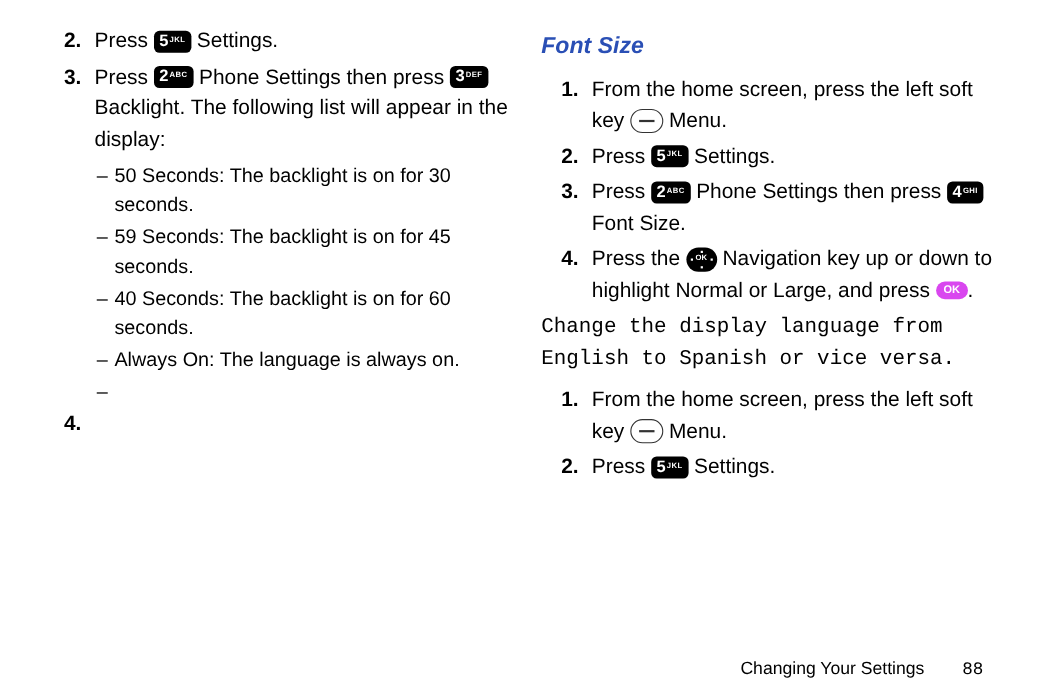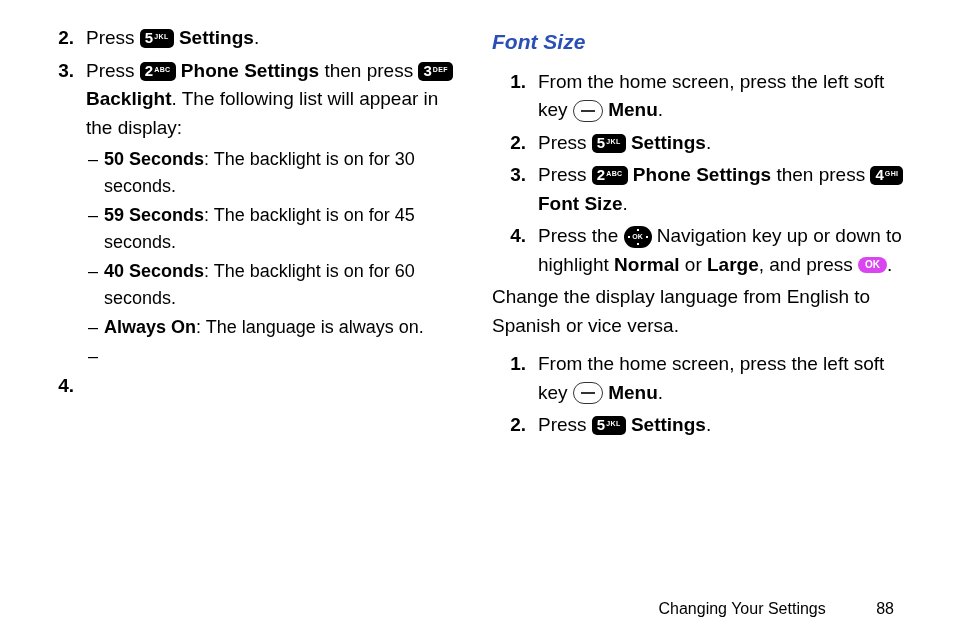--- a/index.html
+++ b/index.html
@@ -42,30 +42,31 @@
   }
   .sub {
     display: flex;
     margin-left: 48px;
     margin-bottom: 2px;
     font-size: 18px;
   }
   .dash {
     padding-right: 6px;
   }
-  .bold { font-weight: bold; }
+  .bold { font-weight: normal; }
   .heading {
     color: #2a4fb5;
     font-weight: bold;
     font-style: italic;
     font-size: 21px;
     margin: 2px 0 10px 0;
   }
   .intro {
     margin: 0 0 10px 0;
+    font-family: Liberation Mono, monospace;
   }
   .key {
     display: inline-block;
     background: #000;
     color: #fff;
     border-radius: 5px;
     padding: 1px 5px 2px 5px;
     font-size: 14px;
     line-height: 16px;
     vertical-align: middle;
@@ -142,21 +143,21 @@
   .navkey .down { left:13px; bottom:3px; }
   .navkey .leftd { left:4px; top:10px; }
   .navkey .rightd { right:4px; top:10px; }
   .footer {
     position: absolute;
     bottom: 18px;
     right: 60px;
     font-size: 16px;
     color: #000;
   }
-  .footer span.num { margin-left: 46px; }
+  .footer span.num { margin-left: 30px; font-family: Liberation Mono, monospace; }
 </style>
 </head>
 <body>
 
 <div class="page">
 
   <div class="col">
 
     <div class="step">
       <div class="step-num">2.</div>

